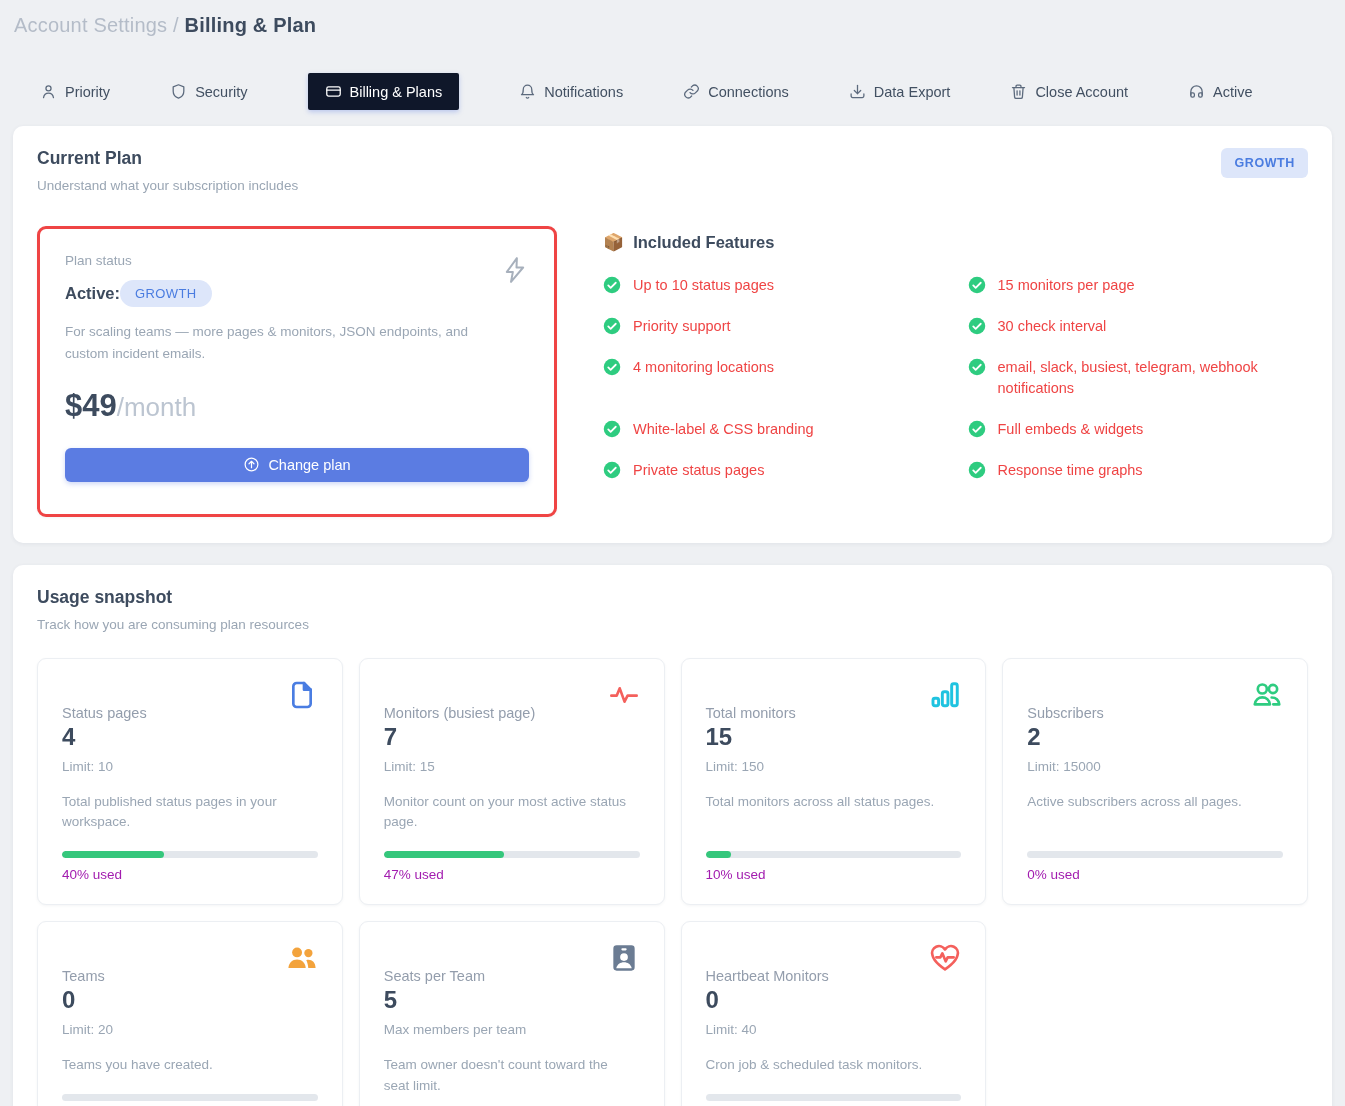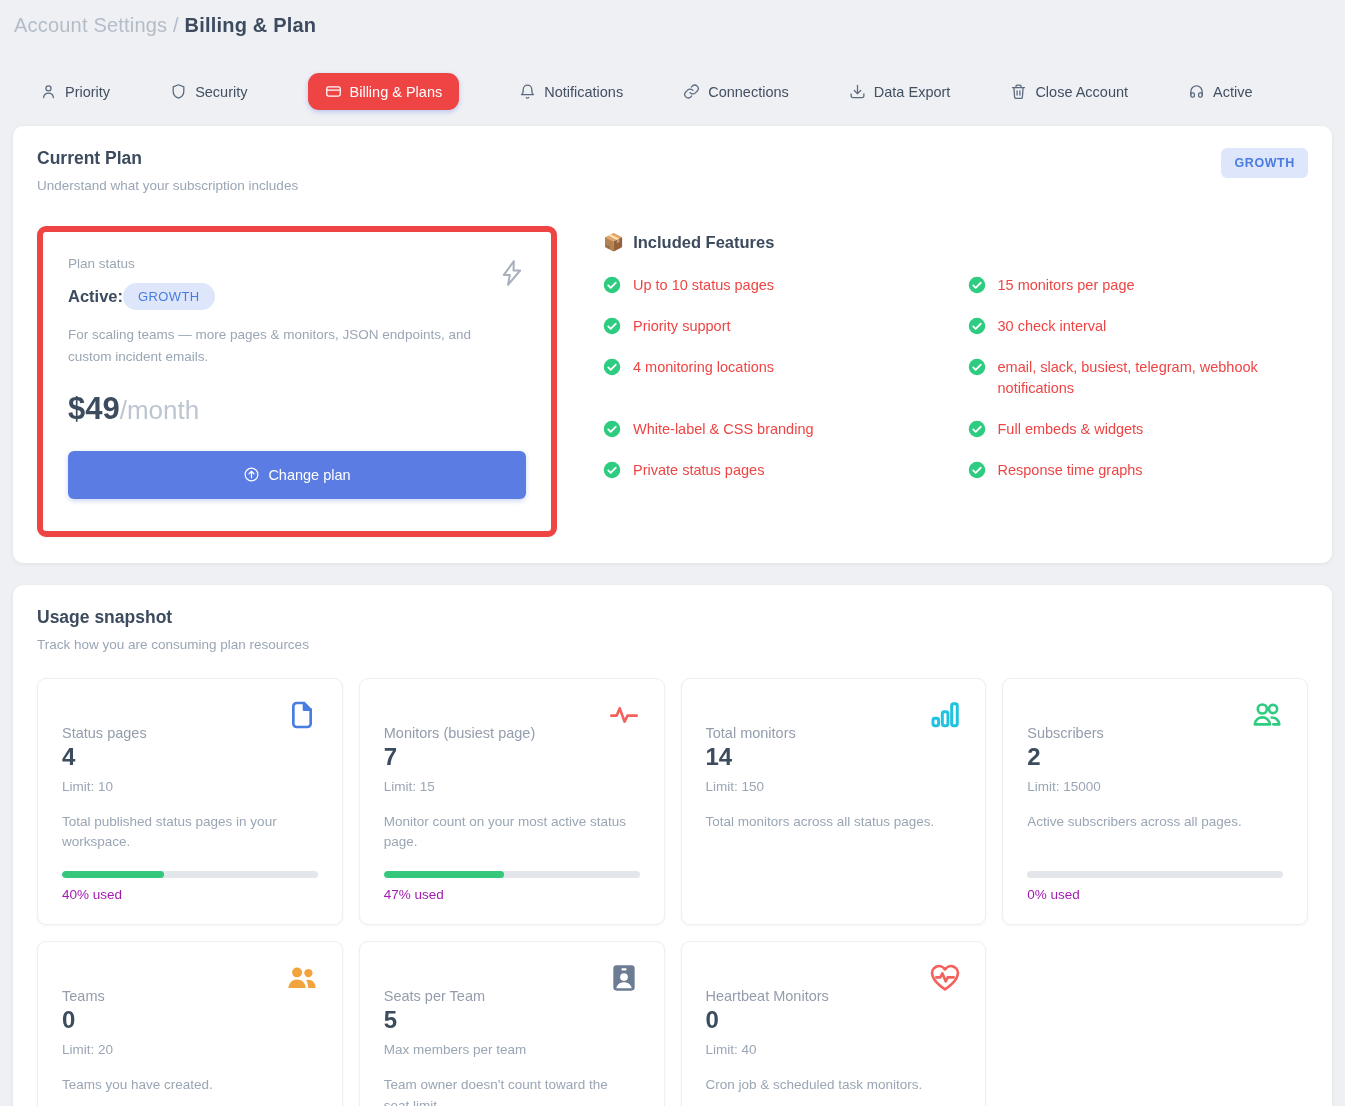--- a/index.html
+++ b/index.html
@@ -8,44 +8,44 @@
 
   
   .breadcrumb { padding:14px 0 0 14px; font-size:20px; font-weight:600; letter-spacing:.2px; }
   .breadcrumb .crumb-muted { color:#b4bcc8; font-weight:500; }
   .breadcrumb .crumb-current { color:#3d4b5e; }
 
   
   .tabbar { display:flex; align-items:center; gap:60px; margin:36px 14px 16px 40px; }
   .tab { display:flex; align-items:center; gap:8px; font-size:14.5px; color:#425062; cursor:pointer; white-space:nowrap; }
   .tab .ticon { width:17px; height:17px; color:#5c6a7d; flex:0 0 auto; }
-  .tab.active { background:#ef4444; color:#fff; padding:10px 17px; border-radius:11px; box-shadow:0 2px 5px rgba(91,124,226,.35);text-align:right; }
+  .tab.active { background:#0f172a; color:#fff; padding:10px 17px; border-radius:2px; box-shadow:0 2px 5px rgba(91,124,226,.35);text-align:right; }
   .tab.active .ticon { color:#fff; }
   svg.ic { display:block; width:100%; height:100%; fill:none; stroke:currentColor; stroke-width:1.8; stroke-linecap:round; stroke-linejoin:round; }
 
   
   .section { background:#fff; border-radius:10px; margin:0 13px 22px; padding:22px 24px 26px; box-shadow:0 1px 4px rgba(40,55,80,.07); }
   .section-head { display:flex; justify-content:space-between; align-items:flex-start; }
   .section-title { font-size:17.5px; font-weight:700; color:#3d4b5e; }
   .section-sub { font-size:13.5px; color:#9aa6b4; margin-top:9px; }
   .plan-badge { background:#dde6fa; color:#4a7ce0; font-size:12.5px; font-weight:600; letter-spacing:.6px; padding:8px 13px; border-radius:6px; }
 
   
   .plan-body { display:flex; margin-top:33px; }
-  .plan-card { position:relative; width:520px; flex:0 0 auto; background:#fff; border:6px solid #ef4444; border-radius:9px; padding:24px 25px 32px; box-shadow:0 1px 3px rgba(40,55,80,.05); }
+  .plan-card { position:relative; width:520px; flex:0 0 auto; background:#fff; border:3px solid #ef4444; border-radius:9px; padding:24px 25px 32px; box-shadow:0 1px 3px rgba(40,55,80,.05); }
   .plan-card .bolt { position:absolute; top:24px; right:24px; width:30px; height:34px; color:#a7b0bc; }
   .plan-label { font-size:13.5px; color:#9aa6b4; }
   .plan-status-row { display:flex; align-items:center; margin-top:12px; }
   .plan-active { font-size:16.5px; font-weight:700; color:#3d4b5e; }
   .plan-pill { background:#dde6fa; color:#4a7ce0; font-size:13px; font-weight:500; letter-spacing:.4px; padding:6px 15px; border-radius:999px; }
   .plan-desc { font-size:13.5px; color:#9aa6b4; line-height:1.65; margin-top:14px; max-width:430px; }
   .plan-price { margin-top:22px; }
   .plan-price .amount { font-size:31px; font-weight:700; color:#3d4b5e; }
   .plan-price .period { font-size:26px; font-weight:400; color:#bcc5d1; }
-  .change-btn { margin-top:24px; width:100%; height:48px; background:#5b7ce2; color:#fff; border:none; border-radius:6px; font-size:14.5px; font-family:inherit; display:flex; align-items:center; justify-content:center; gap:8px; cursor:pointer; box-shadow:0 2px 5px rgba(91,124,226,.3); }
+  .change-btn { margin-top:24px; width:100%; height:34px; background:#5b7ce2; color:#fff; border:none; border-radius:6px; font-size:14.5px; font-family:inherit; display:flex; align-items:center; justify-content:center; gap:8px; cursor:pointer; box-shadow:0 2px 5px rgba(91,124,226,.3); }
   .change-btn .bicon { width:17px; height:17px; }
 
   
   .features { flex:1; margin-left:46px; padding-top:6px; }
   .features-title { display:flex; align-items:center; gap:9px; font-size:16.5px; font-weight:700; color:#3d4b5e; }
   .features-title .emoji { font-size:17px; }
   .features-grid { display:grid; grid-template-columns:1fr 1fr; column-gap:24px; row-gap:19px; margin-top:22px; }
   .feature { display:flex; align-items:flex-start; gap:12px; font-size:14.5px; color:#ef4444; line-height:1.5; padding-right:30px; }
   .feature .check { flex:0 0 auto; width:18px; height:18px; margin-top:1px; }
 
@@ -325,23 +325,29 @@
       <div class="ucard-head">
         <div class="ucard-title">Total monitors</div>
         <span class="ucard-icon">
             <svg class="ic" viewBox="0 0 24 24" style="stroke-width:2.2;color:#1fc3e0">
               <rect x="3" y="14.5" width="4.2" height="5.5" rx="1.5"></rect>
               <rect x="10" y="9.5" width="4.2" height="10.5" rx="1.5"></rect>
               <rect x="17" y="3.5" width="4.2" height="16.5" rx="1.5"></rect>
             </svg>
           </span>
       </div>
-      <div class="ucard-value">14</div>
+      <div class="ucard-value">15</div>
       <div class="ucard-limit">Limit: 150</div>
       <div class="ucard-desc">Total monitors across all status pages.</div>
+      <div class="progress-wrap">
+        <div class="progress-track">
+            <div class="progress-fill" style="width: 10%;"></div>
+          </div>
+        <div class="progress-label">10% used</div>
+      </div>
     </div>
 
     <div class="ucard row1">
       <div class="ucard-head">
         <div class="ucard-title">Subscribers</div>
         <span class="ucard-icon">
             <svg class="ic" viewBox="0 0 24 24" style="stroke-width:2;color:#2ecc80">
               <circle cx="8.5" cy="7.5" r="3.4"></circle>
               <circle cx="16.5" cy="7.5" r="3.1"></circle>
               <path d="M2.8 19c.5-3.2 2.8-5.2 5.7-5.2s5.2 2 5.7 5.2z"></path>

